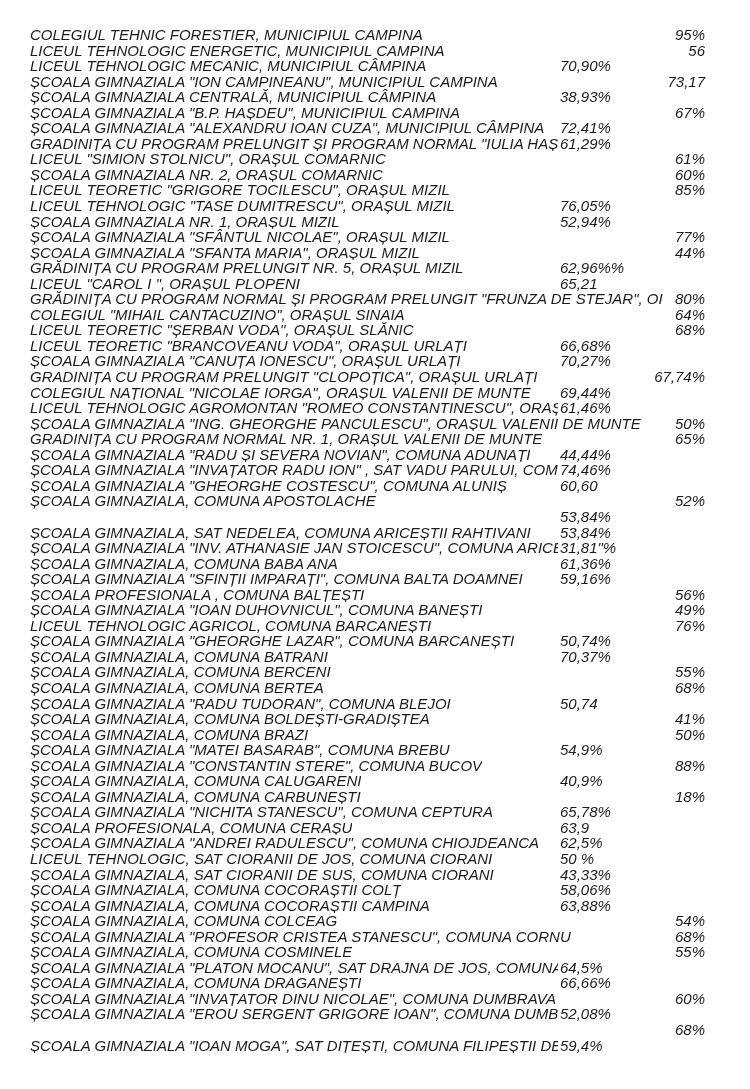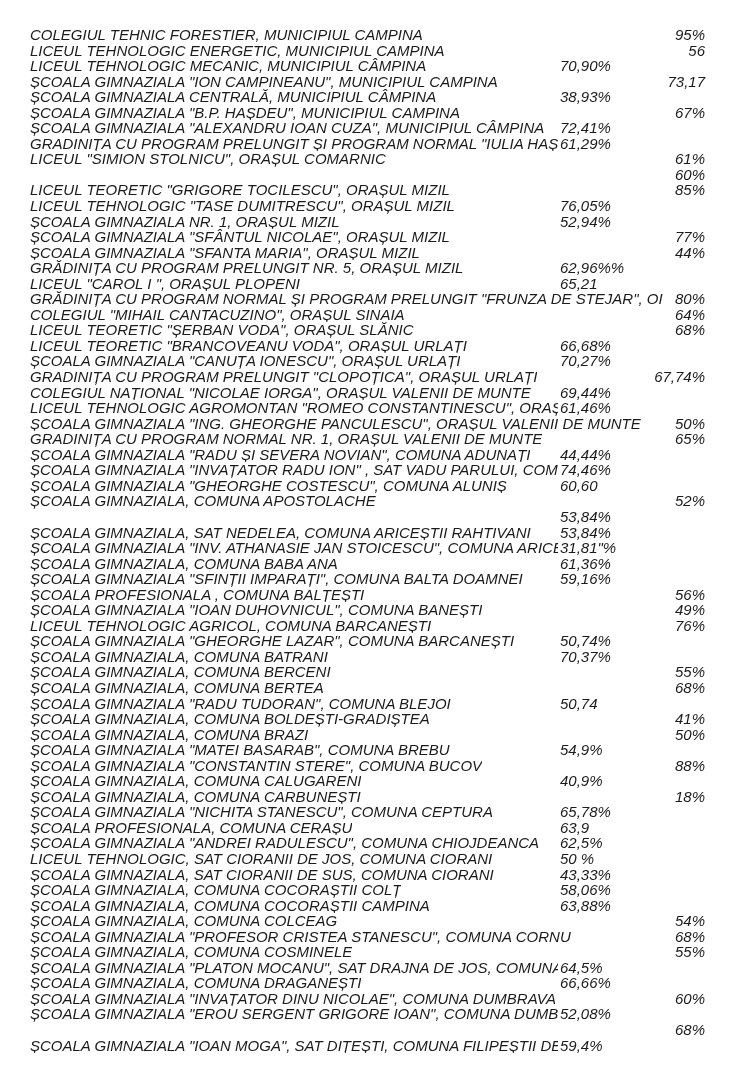--- a/index.html
+++ b/index.html
@@ -106,20 +106,21 @@
     <span class="v3"></span>
   </div>
 
   <div class="row">
     <span class="name">LICEUL "SIMION STOLNICU", ORAȘUL COMARNIC</span>
     <span class="v2"></span>
     <span class="v3">61%</span>
   </div>
 
   <div class="row">
+    <span class="name">ȘCOALA GIMNAZIALA NR. 2, ORAȘUL COMARNIC</span>
     <span class="v2"></span>
     <span class="v3">60%</span>
   </div>
 
   <div class="row">
     <span class="name">LICEUL TEORETIC "GRIGORE TOCILESCU", ORAȘUL MIZIL</span>
     <span class="v2"></span>
     <span class="v3">85%</span>
   </div>
 

